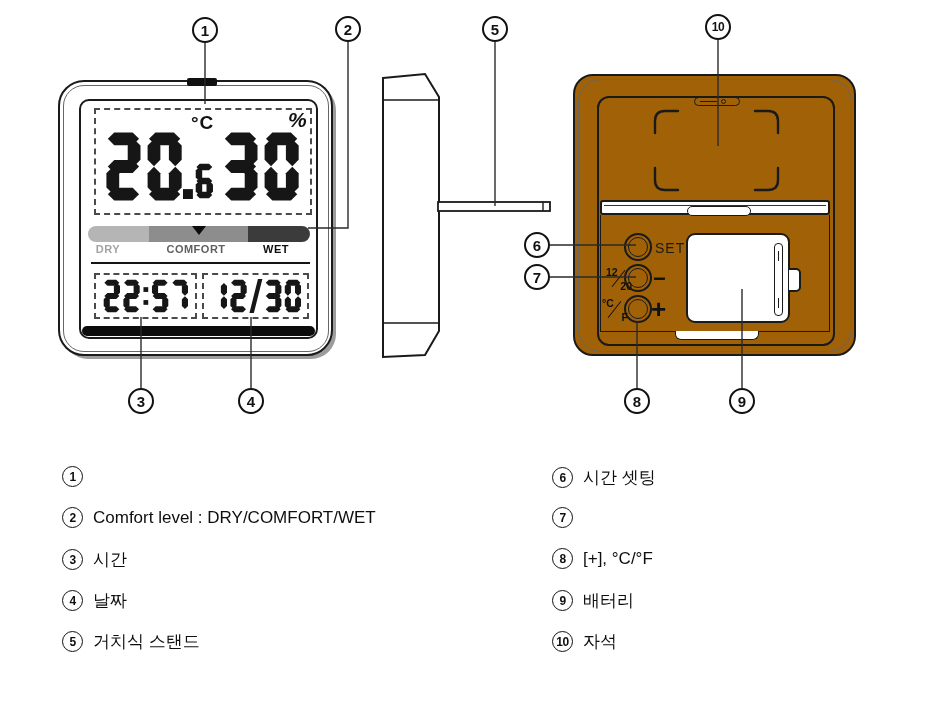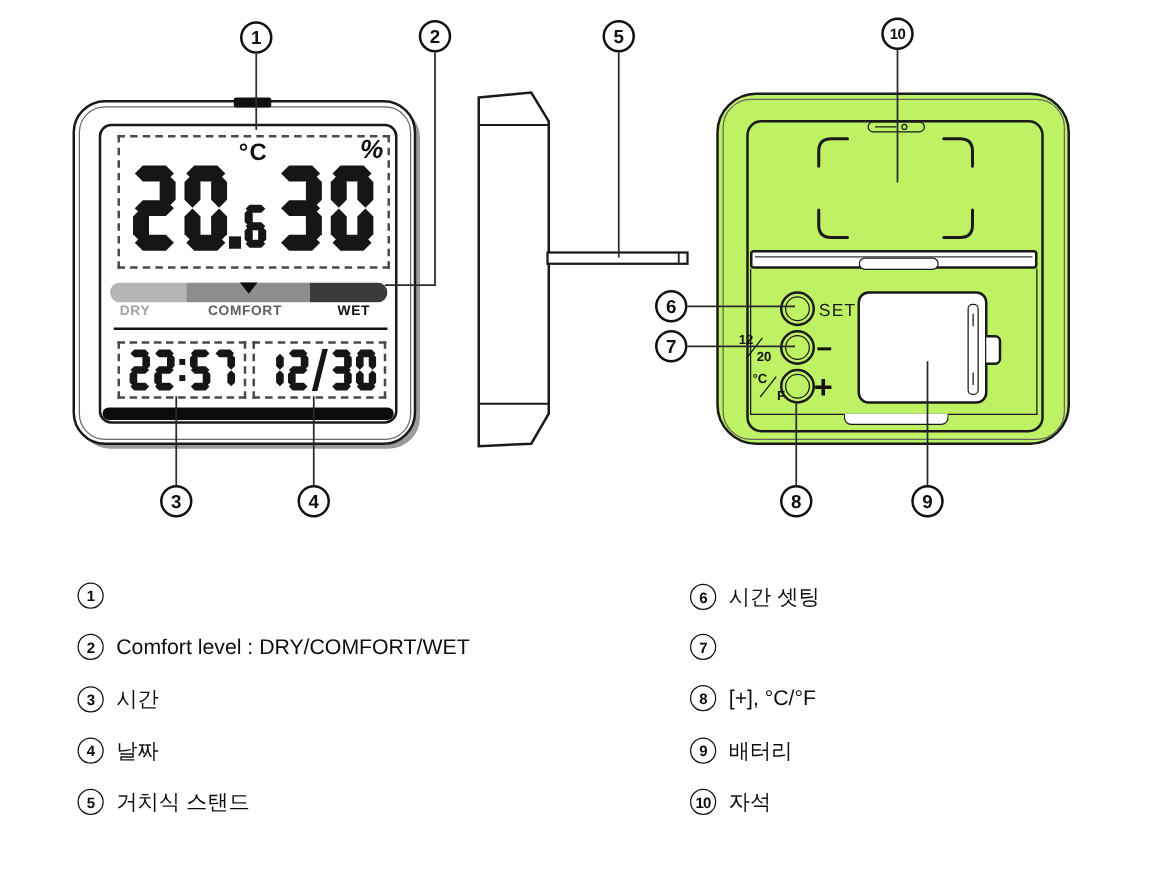--- a/index.html
+++ b/index.html
@@ -25,29 +25,29 @@
   .seg.small6{margin-top:32px;margin-left:2px;}
   .seg.hum{margin-left:8px;}
   .comfort-bar{position:absolute;left:7px;top:125px;width:222px;height:16px;border-radius:8px;
                overflow:hidden;display:flex;}
   .comfort-bar .cseg{height:100%;}
   .pointer-tri{position:absolute;left:111px;top:125px;width:0;height:0;
                border-left:7px solid transparent;border-right:7px solid transparent;border-top:9px solid #0d0d0d;}
   .clabel{position:absolute;top:142px;font-size:11px;font-weight:bold;letter-spacing:.5px;text-align:center;}
   .clabel.dry{left:7px;width:40px;color:#a3a3a3;}
   .clabel.comfort{left:75px;width:80px;color:#5f5f5f;}
-  .clabel.wet{left:175px;width:40px;color:#0d0d0d;text-align:right;}
+  .clabel.wet{left:175px;width:40px;color:#0d0d0d;}
   .hline{position:absolute;left:10px;top:161px;width:219px;border-top:2px solid #141414;}
   .time-box{left:13px;top:172px;width:103px;height:46px;display:flex;align-items:center;justify-content:center;}
   .date-box{left:121px;top:172px;width:107px;height:46px;display:flex;align-items:center;justify-content:center;}
   .lcd-bottom-bar{position:absolute;left:1px;top:225px;width:233px;height:10px;background:#0c0c0c;border-radius:5px;}
 
   
   .back{position:absolute;left:573px;top:74px;width:283px;height:282px;box-sizing:border-box;
-        border:2.5px solid #1a1a1a;border-radius:32px;background:#bef264;}
+        border:2.5px solid #1a1a1a;border-radius:20px;background:#a16207;}
   .back::before{content:"";position:absolute;inset:2.5px;border:1px solid #666;border-radius:23px;pointer-events:none;}
   .back-inner{position:absolute;left:22px;top:20px;width:238px;height:250px;box-sizing:border-box;
               border:2px solid #1a1a1a;border-radius:12px;}
   .hang-slot{position:absolute;left:119px;top:21px;width:46px;height:9px;box-sizing:border-box;
              border:1.5px solid #1a1a1a;border-radius:5px;}
   .hang-slot .hs-line{position:absolute;left:5px;top:2.5px;width:17px;border-top:1.5px solid #1a1a1a;}
   .hang-slot .hs-circle{position:absolute;left:26px;top:1px;width:5px;height:5px;border:1.3px solid #1a1a1a;
                         border-radius:50%;box-sizing:border-box;}
   .stand-slot-bar{position:absolute;left:25px;top:124px;width:230px;height:15px;box-sizing:border-box;
                   border:2px solid #1a1a1a;border-radius:3px;background:#fff;}
@@ -60,21 +60,21 @@
                border:1.5px solid #1a1a1a;border-top:none;border-radius:0 0 6px 6px;background:#fff;}
   .btn{position:absolute;left:49px;width:28px;height:28px;box-sizing:border-box;
        border:2px solid #1a1a1a;border-radius:50%;}
   .btn .btn-in{position:absolute;inset:1.8px;border:1.5px solid #1a1a1a;border-radius:50%;}
   .set-label{position:absolute;left:80px;top:164px;font-size:14px;letter-spacing:1px;color:#1a1a1a;}
   .frac{position:absolute;width:26px;height:26px;font-weight:bold;color:#111;}
   .frac .ftop{position:absolute;left:0;top:0;font-size:10.5px;}
   .frac .fbot{position:absolute;right:0;bottom:0;font-size:10.5px;}
   .frac .fslash{position:absolute;left:2px;top:12px;width:21px;border-top:1.6px solid #111;
                 transform:rotate(-52deg);}
-  .frac1224{left:16px;top:190px;text-decoration:underline;}
+  .frac1224{left:31px;top:190px;text-decoration:underline;}
   .fraccf{left:27px;top:221px;}
   .minus-label{position:absolute;left:78px;top:192px;width:16px;line-height:22px;text-align:left;
                font-size:22px;font-weight:800;color:#111;}
   .plus-label{position:absolute;left:76px;top:220px;width:18px;line-height:26px;text-align:left;
               font-size:26px;font-weight:700;color:#111;}
   .battery{position:absolute;left:111px;top:157px;width:104px;height:90px;box-sizing:border-box;
            border:2.2px solid #1a1a1a;border-radius:9px;background:#fff;}
   .pull-slot{position:absolute;left:86px;top:8px;width:9px;height:73px;box-sizing:border-box;
              border:1.5px solid #1a1a1a;border-radius:4px;}
   .pull-slot .tick{position:absolute;left:2.6px;width:1.5px;height:10px;background:#1a1a1a;}

